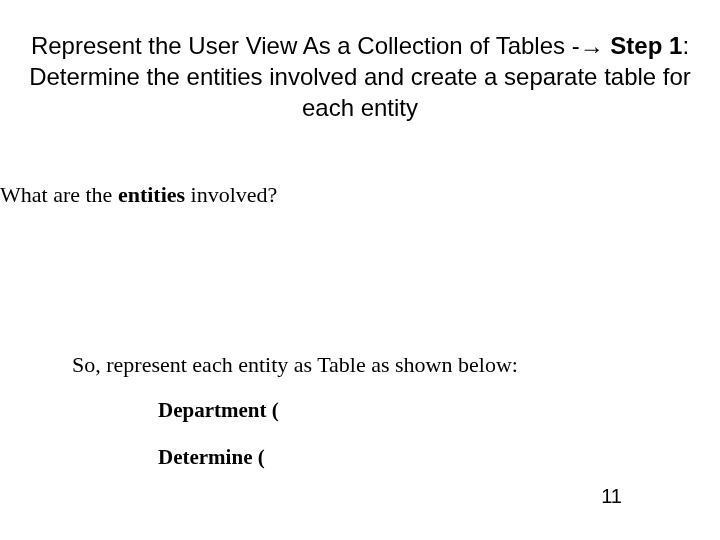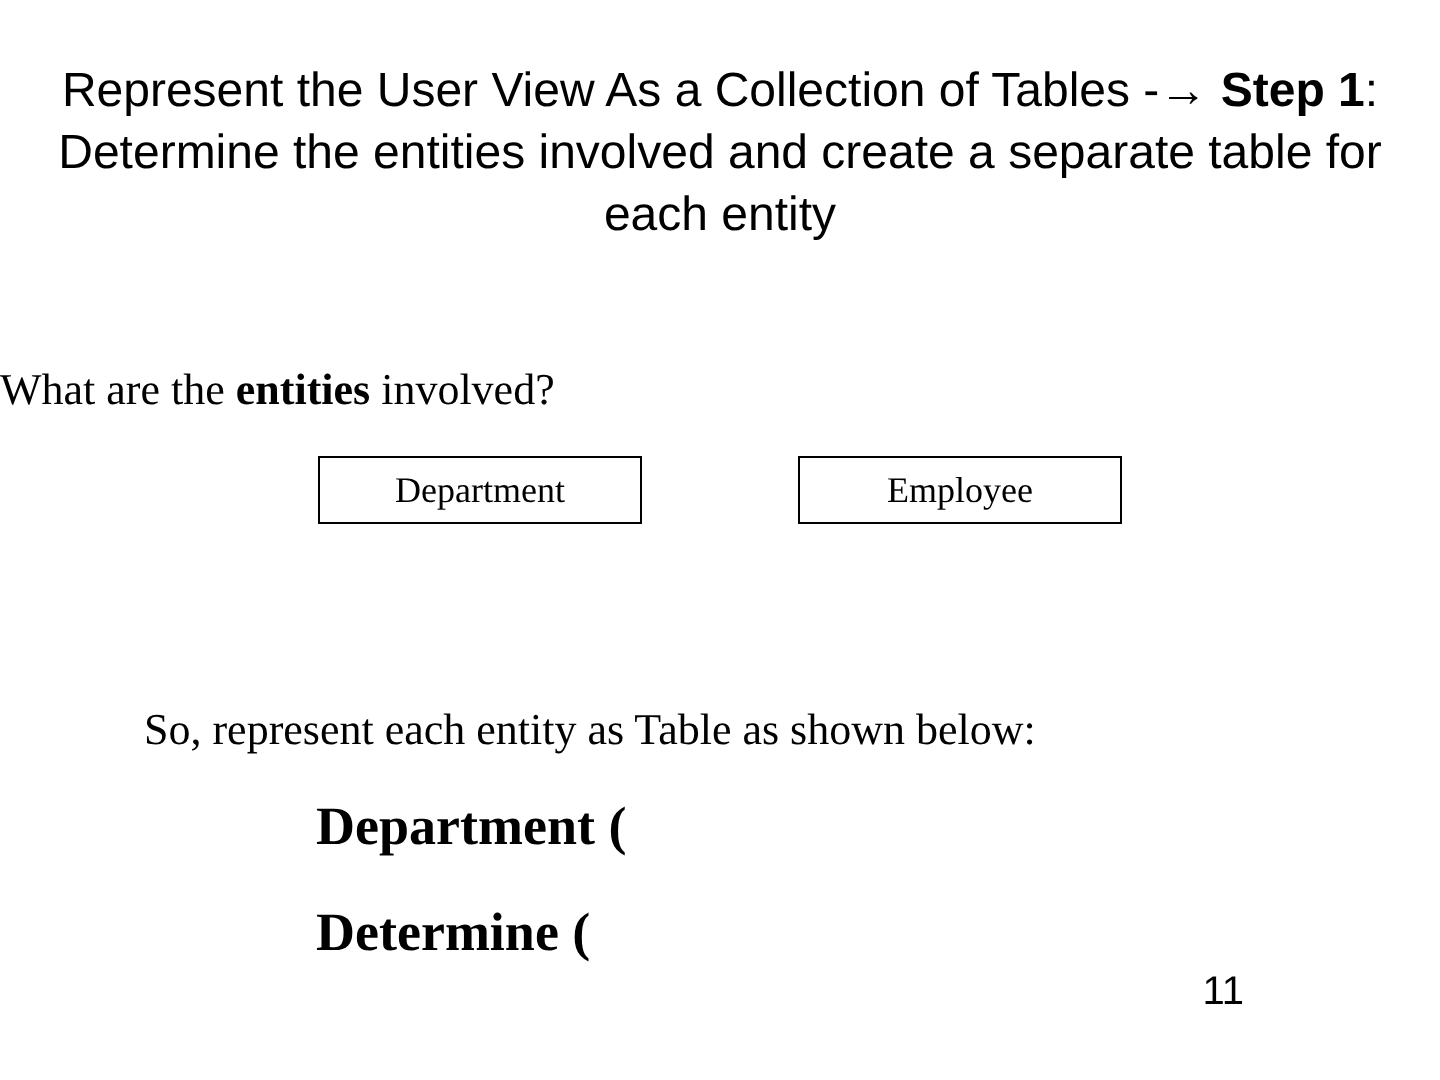--- a/index.html
+++ b/index.html
@@ -70,21 +70,21 @@
   .represent {
     position: absolute;
     top: 352px;
     left: 72px;
     font-size: 22px;
   }
   .tablelist {
     position: absolute;
     top: 398px;
     left: 158px;
-    font-size: 27px;
+    font-size: 21px;
   }
   .tablelist .tname {
     font-weight: bold;
     margin-bottom: 22px;
   }
   .pagenum {
     position: absolute;
     bottom: 32px;
     right: 30px;
     font-family: Arial, Helvetica, sans-serif;
@@ -98,25 +98,20 @@
 
   <div class="title">
     <span>Represent the User View As a Collection of Tables -</span><span class="arrow">→</span>
     <span class="step">Step 1</span><span>: Determine the entities involved and create a separate table for each entity</span>
   </div>
 
   <div class="question">
     <span>What are the </span><span class="emph">entities</span><span> involved?</span>
   </div>
 
-  <div class="entities">
-    <span class="entity-box">Department</span>
-    <span class="entity-gap"></span>
-    <span class="entity-box">Employee</span>
-  </div>
 
   <div class="represent">So, represent each entity as Table as shown below:</div>
 
   <div class="tablelist">
     <div class="tname">Department (</div>
     <div class="tname">Determine (</div>
   </div>
 
   <div class="pagenum">11</div>
 

